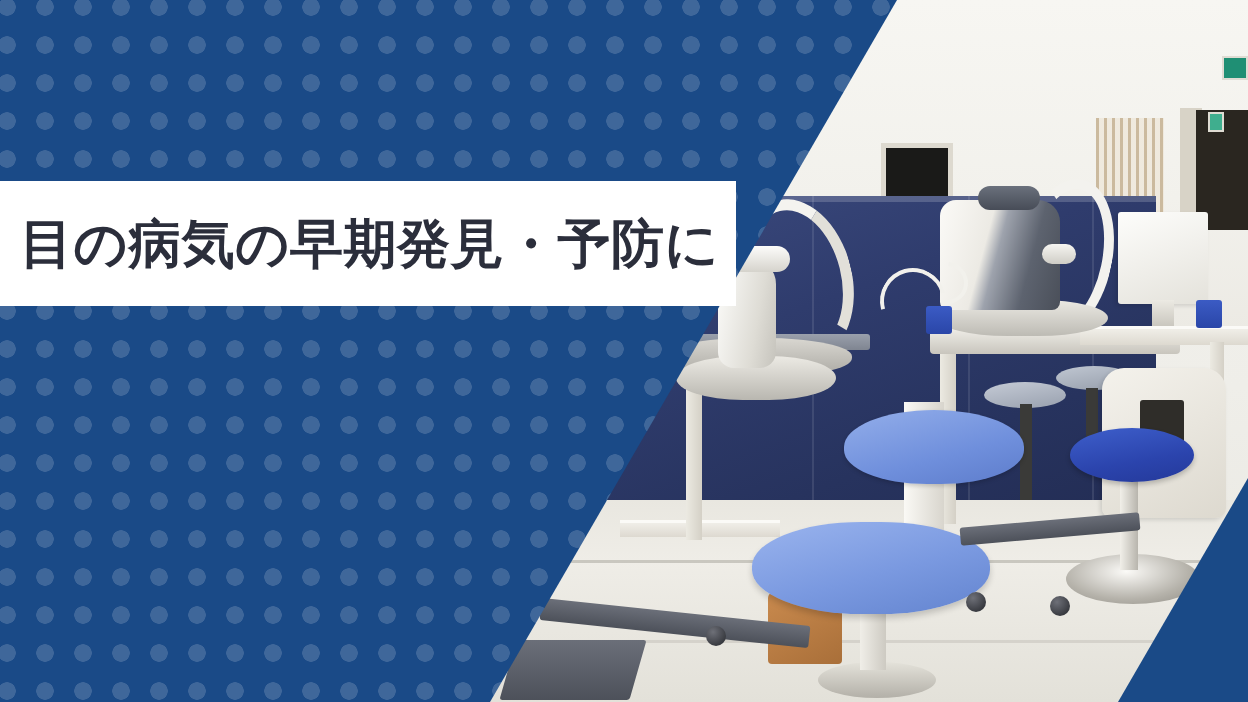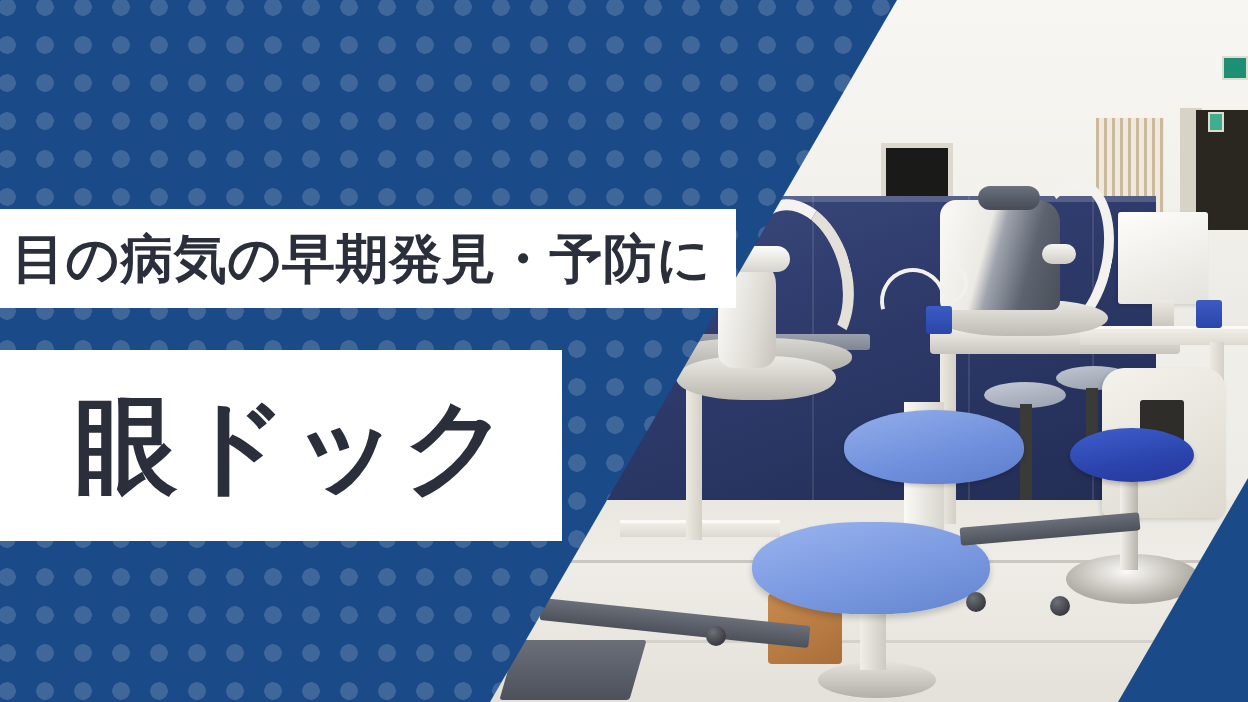--- a/index.html
+++ b/index.html
@@ -295,24 +295,23 @@
   }
 
   
   .band{
     position:absolute;
     background:#ffffff;
     display:flex;
     align-items:center;
   }
   .band-sub{
-    left:0;top:181px;width:736px;height:99px;
-    padding-left:12px;
+    left:0;top:181px;width:736px;height:125px;
+    padding-left:20px;
     box-sizing:border-box;
-    margin-top:28px;
   }
   .band-title{
     left:0;top:350px;width:562px;height:191px;
     padding-left:74px;
     box-sizing:border-box;
   }
   .txt-sub{
     color:#2b2e3b;
     font-size:53px;
     font-weight:700;
@@ -416,17 +415,14 @@
   </div>
 
   <div class="overlay-left"></div>
   <div class="dots"></div>
   <div class="overlay-corner"></div>
 
   <div class="band band-sub">
     <span class="txt-sub">目の病気の早期発見・予防に</span>
   </div>
 
-  <div class="band band-title">
-    <span class="txt-title">眼ドック</span>
-  </div>
 
 </div>
 
 </body></html>

